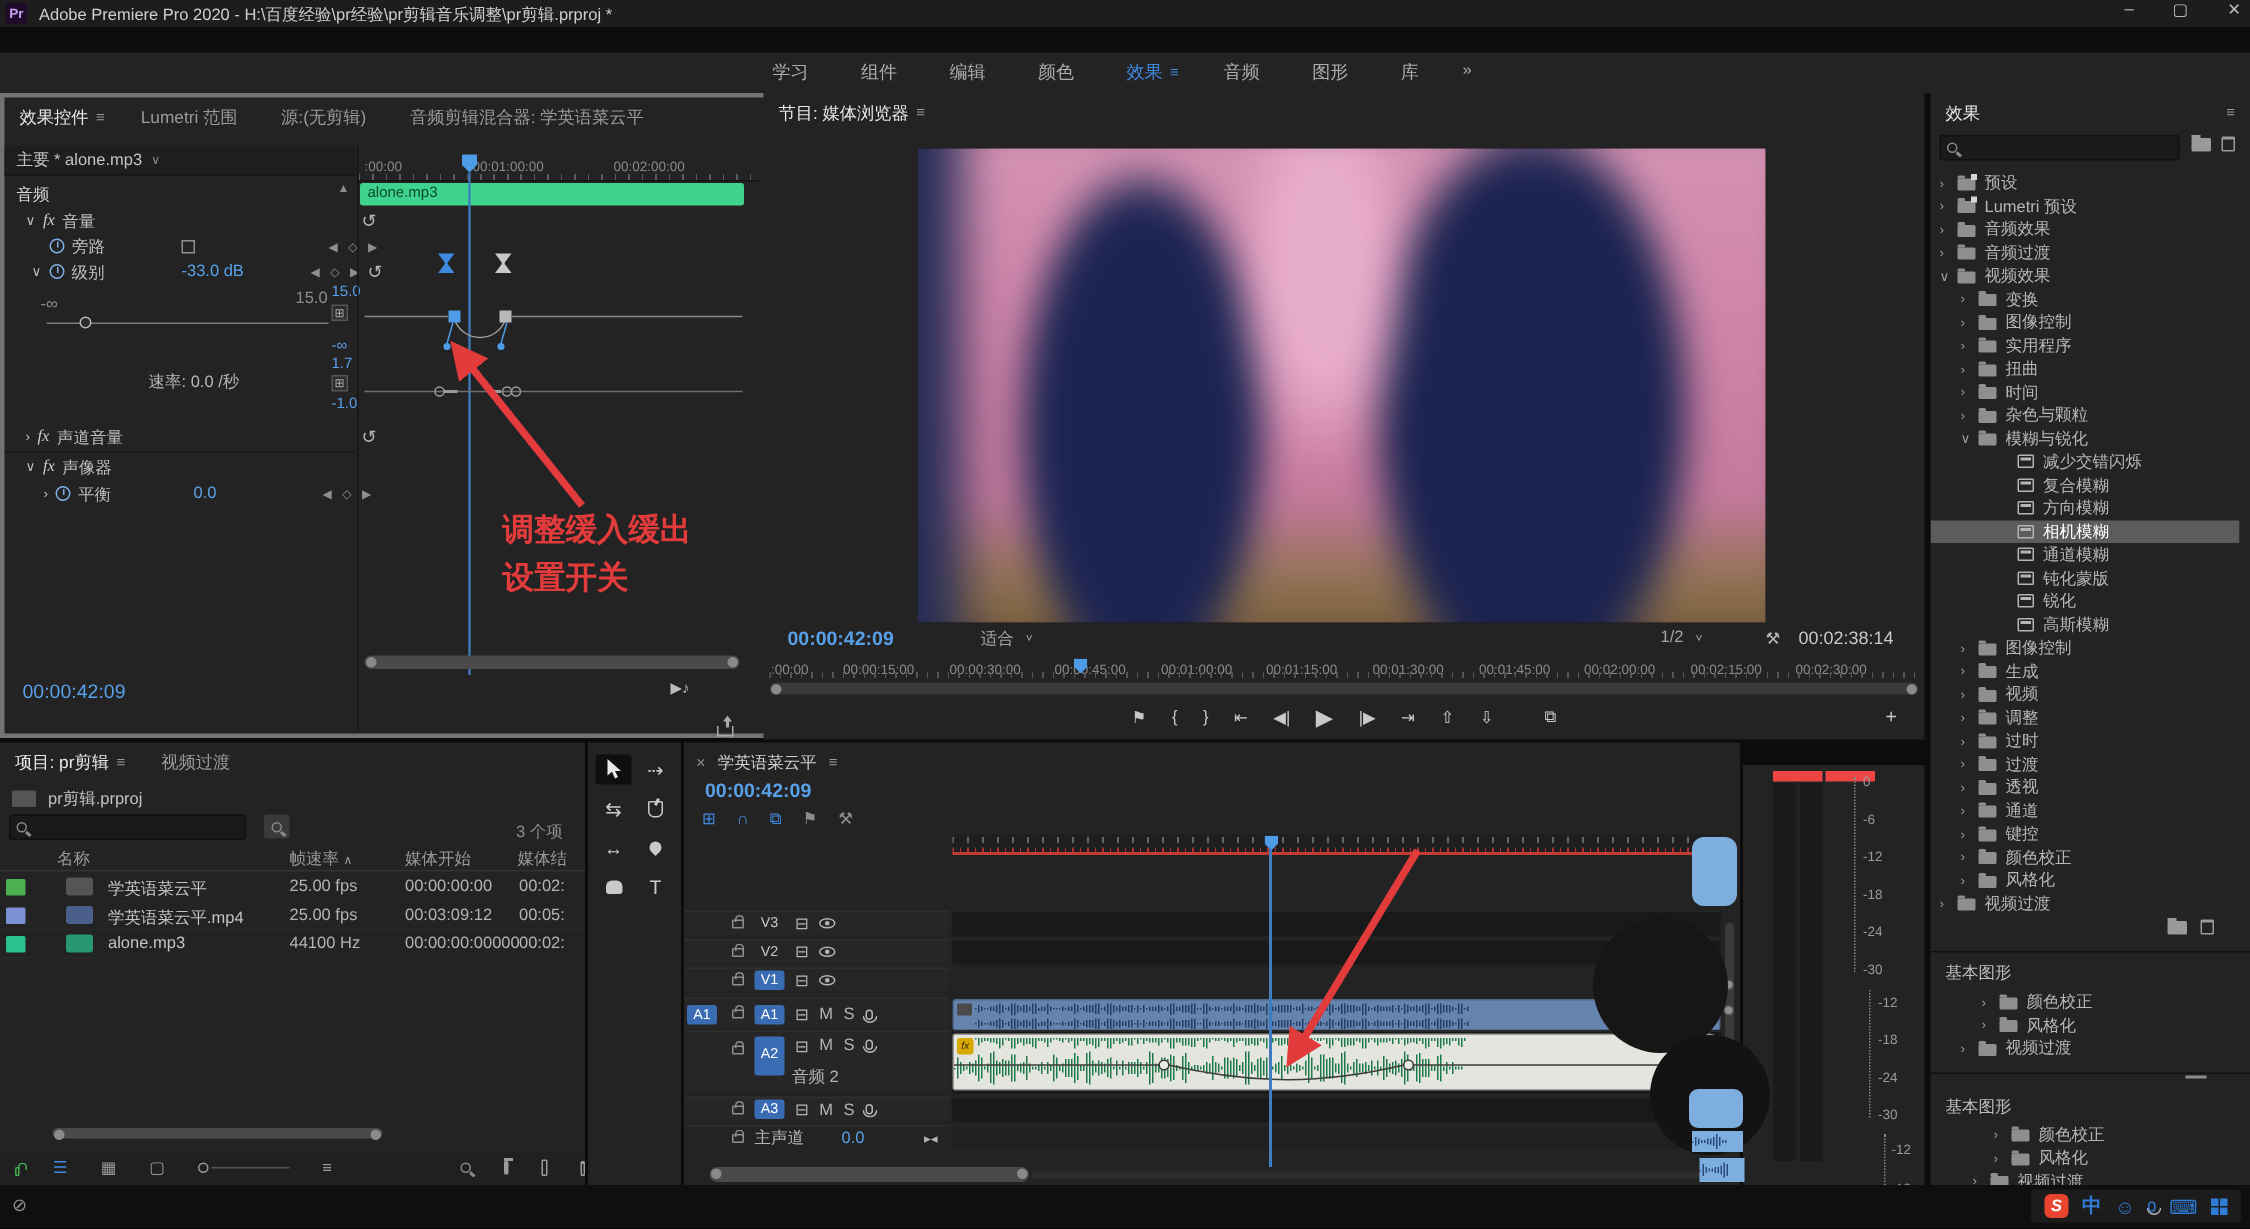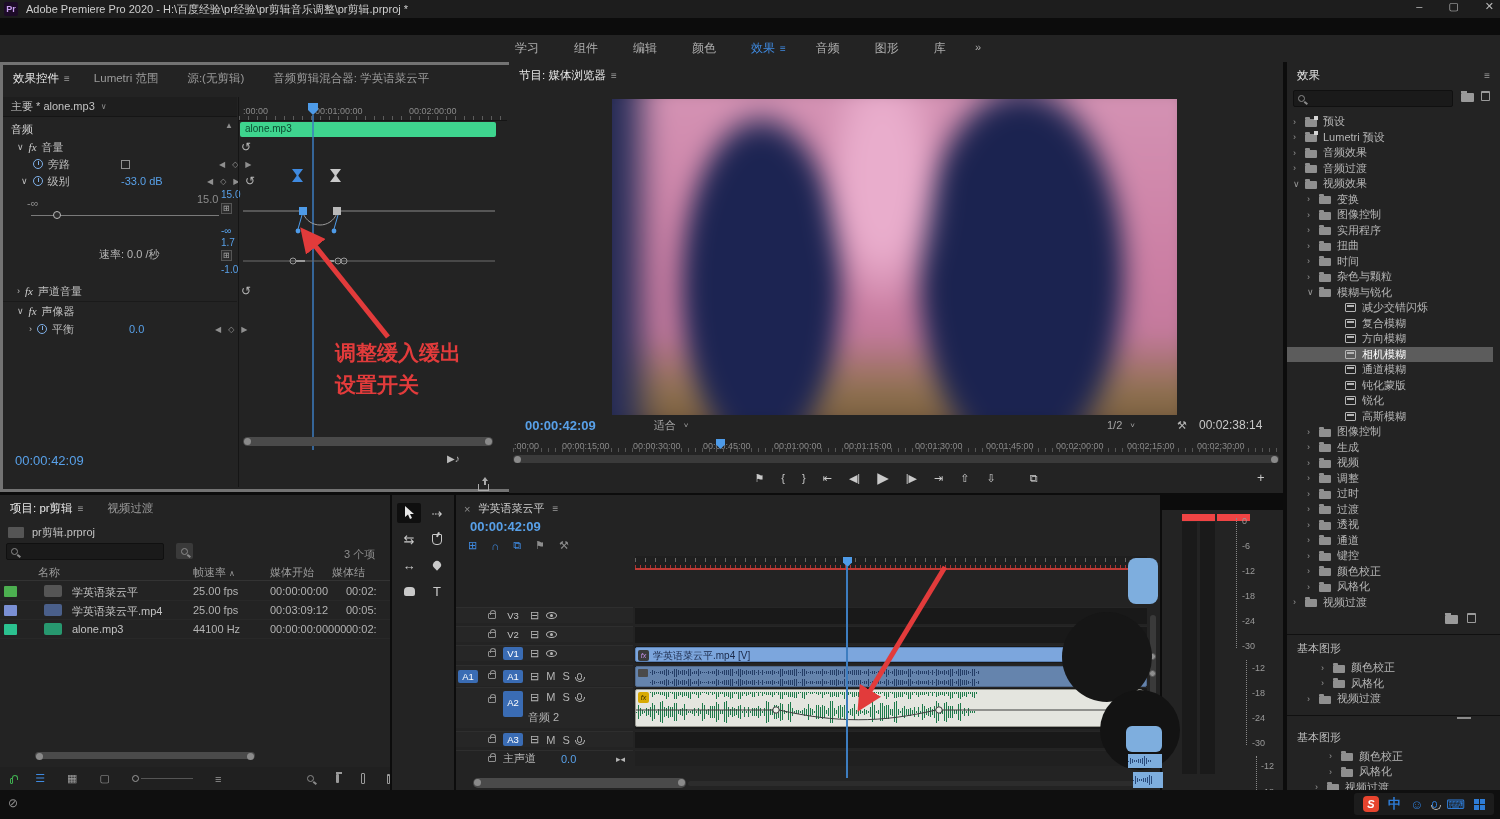--- a/index.html
+++ b/index.html
@@ -736,21 +736,21 @@
         <span class="i-mag"></span>
       </div>
     <span class="abs" style="left:176px;top:48px;width:17px;height:16px;background:#3a3a3a;border-radius:2px;display:flex;align-items:center;justify-content:center;">
         <span class="i-mag"></span>
       </span>
     <span class="abs dim" style="left:344px;top:52px;">3 个项</span>
     <div class="abs" style="left:0;top:70px;width:390px;height:16px;border-bottom:1px solid #333;color:#9a9a9a;">
       <span class="abs" style="left:38px;">名称</span>
       <span class="abs" style="left:193px;"><span>帧速率</span> <span style="font-size:8px;">∧</span></span>
       <span class="abs" style="left:270px;">媒体开始</span>
-      <span class="abs" style="left:332px;">媒体结</span>
+      <span class="abs" style="left:345px;">媒体结</span>
     </div>
     <div class="abs" style="left:0;top:87px;width:390px;">
 
         <div class="prow">
           <span class="sw" style="background: rgb(76, 175, 80);"></span>
           <span class="pico" data-kind="seq"></span>
           <span class="pname">学英语菜云平</span>
           <span class="prate">25.00 fps</span>
           <span class="pstart">00:00:00:00</span>
           <span class="pend">00:02:</span>
@@ -880,26 +880,20 @@
     </div>
     <div class="trk" style="top:255px;background:#232323;">
       <span class="i-lockg"></span>
       <span>主声道</span>
       <span class="blue" style="margin-left:18px;">0.0</span>
       <span style="position:absolute;left:160px;font-size:9px;">▸◂</span>
     </div>
 
     <div class="lane" style="top:112px;height:17px;"></div>
     <div class="lane" style="top:131px;height:17px;"></div>
-    <div class="lane" style="top:150px;height:18px;">
-      <div class="clip" style="left:0;top:1px;width:512px;height:15px;background:#7ca6dd;border:1px solid #5a81b5;">
-        <span class="fxbadge" style="background:#3a3a3a;color:#c792ea;">fx</span>
-        <span style="position:absolute;left:17px;top:1px;color:#1b2a4a;font-size:10px;">学英语菜云平.mp4 [V]</span>
-      </div>
-    </div>
     <div class="lane" style="top:170px;height:22px;">
       <div class="clip" style="left:0;top:0;width:512px;height:21px;background:#6584ad;border:1px solid #50698c;">
         <span style="position:absolute;left:2px;top:2px;width:10px;height:8px;background:#4a4a4a;border-radius:1px;"></span>
         <div class="abs" style="left:14px;top:1px;width:496px;height:9px;color:#243d66;" data-wave="165">
             <i style="height: 1px;"></i>
             <i style="height: 5.6277px;"></i>
             <i style="height: 3.42458px;"></i>
             <i style="height: 1.87464px;"></i>
             <i style="height: 1.65741px;"></i>
             <i style="height: 3.64053px;"></i>

